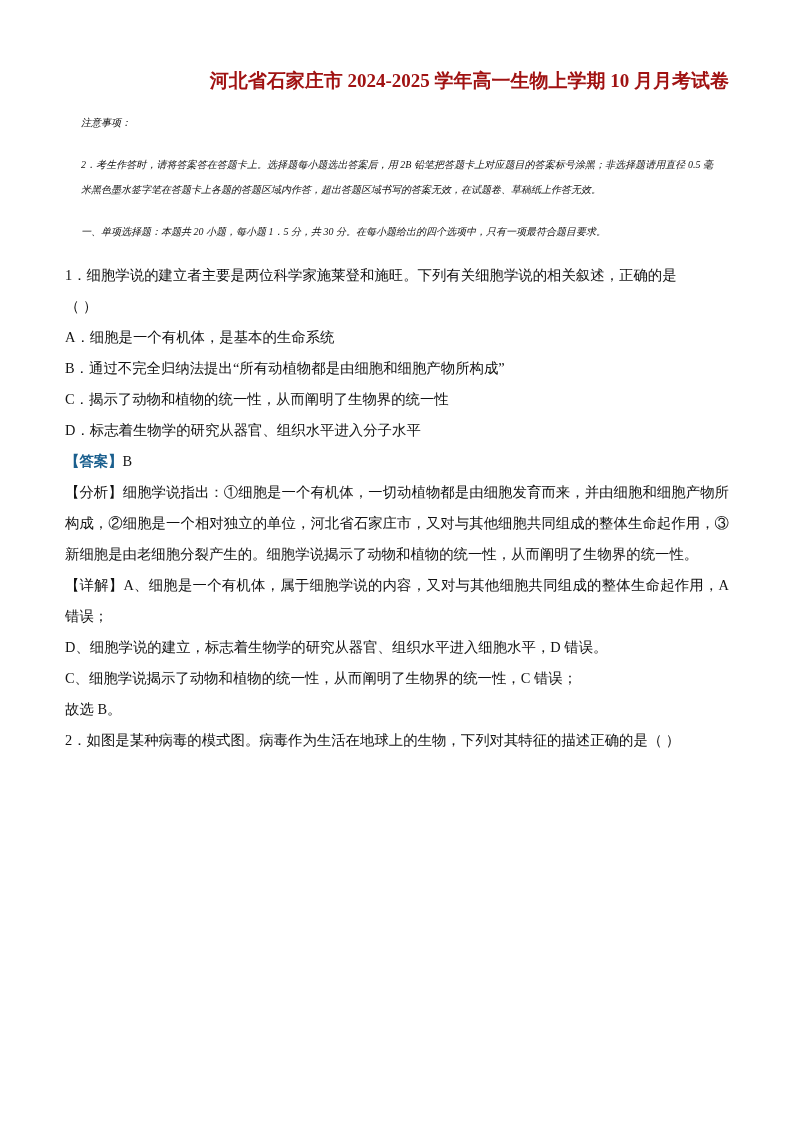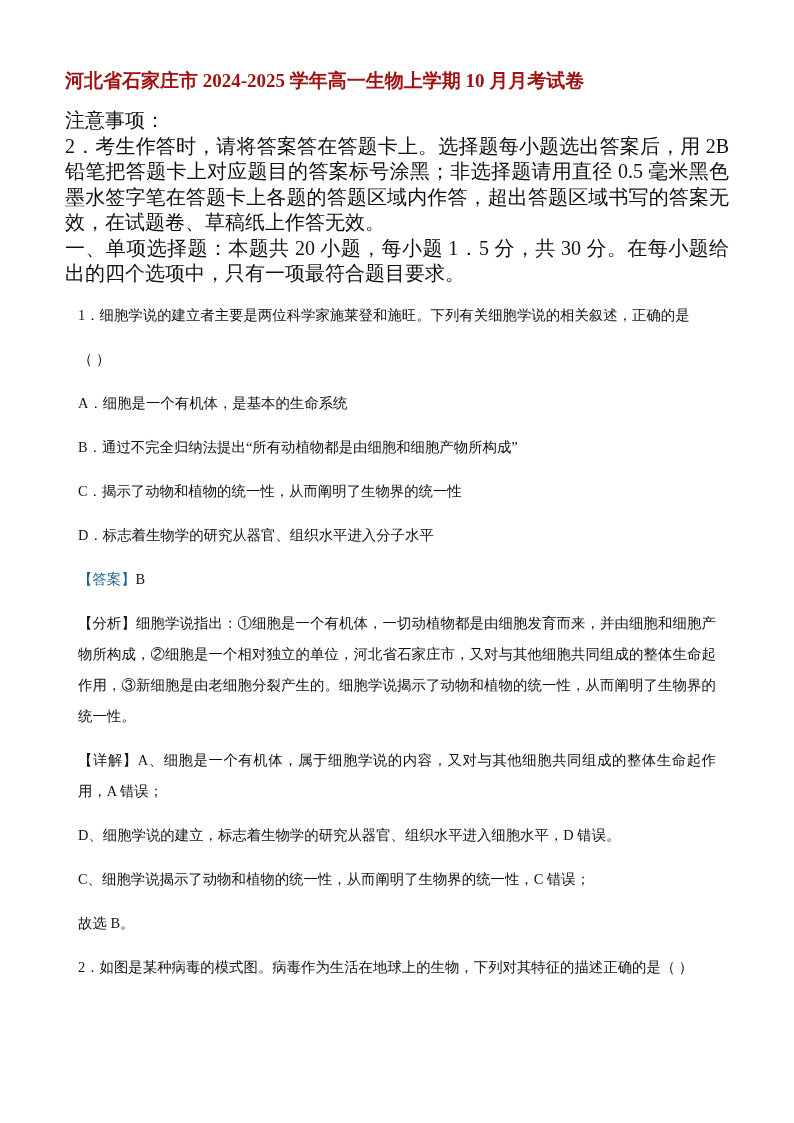--- a/index.html
+++ b/index.html
@@ -17,38 +17,40 @@
     padding: 68px 65px 0 65px;
     font-family: "Liberation Serif", "DejaVu Serif", serif;
     color: var(--body-color, #111111);
     overflow: hidden;
   }
   .title {
     margin: 0 0 14px 0;
     font-size: 19px;
     line-height: 26px;
     font-weight: bold;
-    text-align: left;
+    text-align: right;
     color: var(--title-color, #A01212);
   }
   p.n {
-    margin: 0;
-    font-size: 20px;
+    margin: 16px;
+    font-size: 10px;
     line-height: 25.5px;
+    font-style: italic;
   }
   p.b {
-    margin: 13px;
+    margin: 0;
     font-size: 14.4px;
     line-height: 31px;
   }
   .just {
     text-align: justify;
   }
   .blue {
     color: var(--label-color, #1A5F8E);
+    font-weight: bold;
   }
 </style>
 </head>
 <body>
 
 <div class="page">
 
   <h1 class="title">河北省石家庄市 2024-2025 学年高一生物上学期 10 月月考试卷</h1>
 
   <div>

